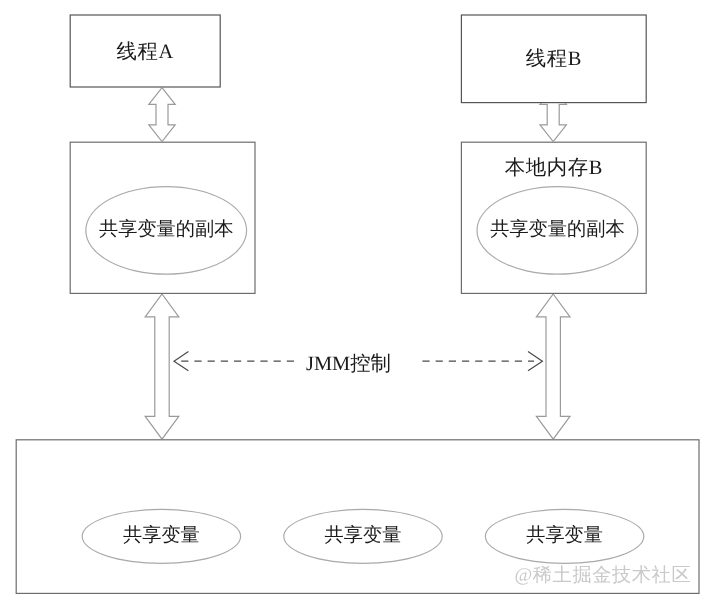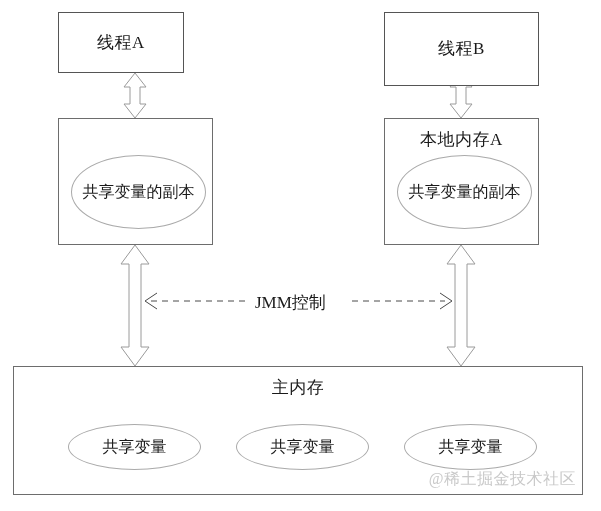--- a/index.html
+++ b/index.html
@@ -129,31 +129,30 @@
       <div class="ellipse-text">共享变量</div>
       <div class="ellipse-text">的副本</div>
     </div>
   </div>
 
   <div class="box dark thread-box" style="left:384px; top:12px; width:155px; height:74px;">
     <div class="box-label">线程B</div>
   </div>
 
   <div class="box" style="left:384px; top:118px; width:155px; height:127px;">
-    <div class="box-label" style="top:9px;">本地内存A</div>
+    <div class="box-label" style="top:9px;">本地内存B</div>
     <div class="ellipse" style="left:12px; top:36px; width:135px; height:74px;">
       <div class="ellipse-text">共享变量</div>
       <div class="ellipse-text">的副本</div>
     </div>
   </div>
 
   <div class="jmm-label" style="left:248px; top:291px;">JMM控制</div>
 
   <div class="box" style="left:13px; top:366px; width:570px; height:129px;">
-    <div class="box-label" style="top:9px;">主内存</div>
 
     <div class="ellipse" style="left:54px; top:57px; width:133px; height:46px;">
       <div class="ellipse-text">共享变量</div>
     </div>
 
     <div class="ellipse" style="left:222px; top:57px; width:133px; height:46px;">
       <div class="ellipse-text">共享变量</div>
     </div>
 
     <div class="ellipse" style="left:390px; top:57px; width:133px; height:46px;">

